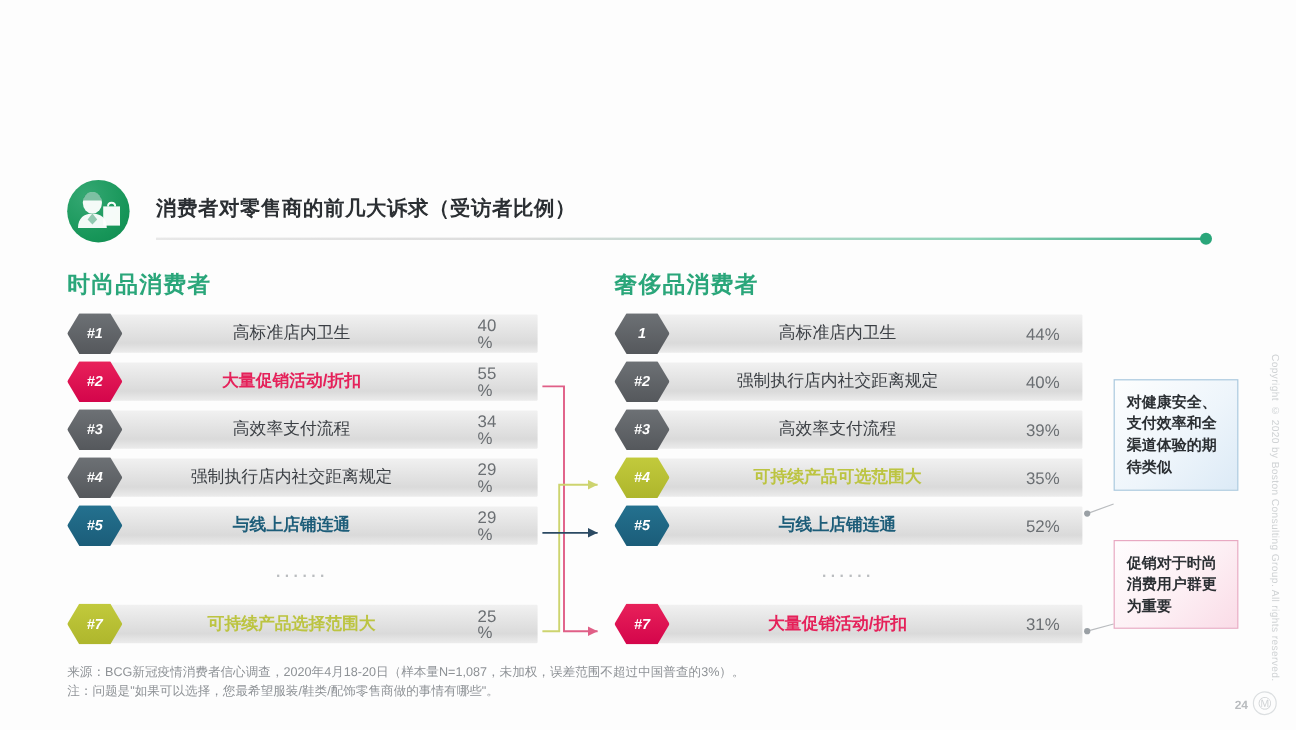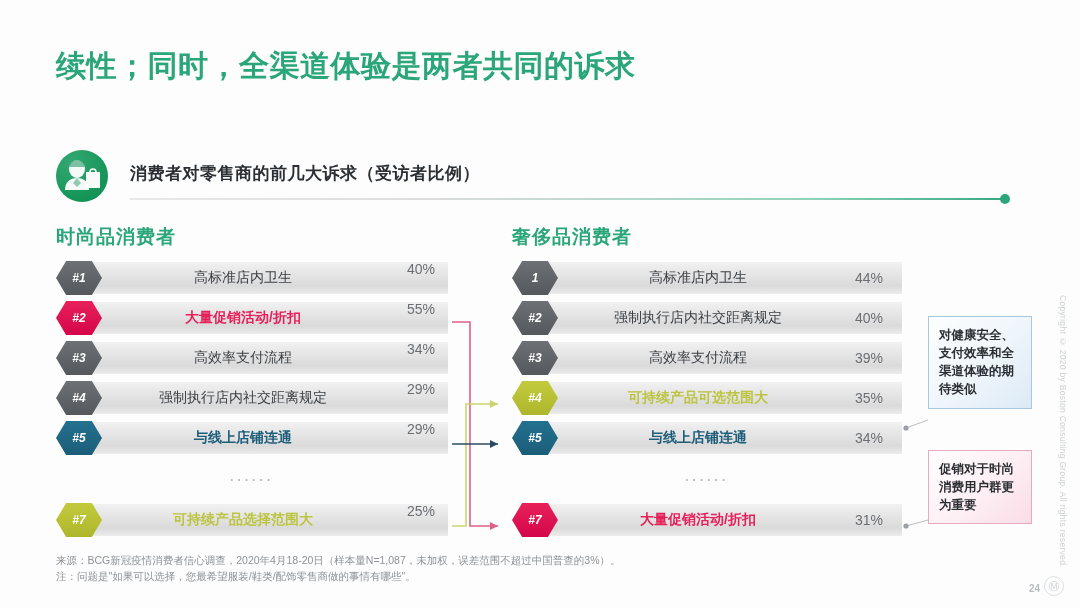--- a/index.html
+++ b/index.html
@@ -79,21 +79,21 @@
   .row .label.pink  { color:#e5215a; font-weight:bold; }
   .row .label.blue  { color:#1d5d79; font-weight:bold; }
   .row .label.olive { color:#bcc441; font-weight:bold; }
 
   .row .val {
     position:absolute; right:4px; top:0; height:32px; width:58px;
     display:flex; align-items:center; justify-content:center;
     font-size:14px; color:#6b6f73; z-index:2; text-align:center;
   }
   .row .val.stacked {
-    flex-direction:row; justify-content:center; line-height:1.02;
+    flex-direction:column; justify-content:center; line-height:1.02;
     align-items:flex-start; padding-left:12px;
   }
 
   .dots {
     height:34px; display:flex; align-items:center; justify-content:center;
     letter-spacing:3px; color:#b9bcbf; font-size:13px; font-weight:bold;
   }
   .spacer-row { height:8px; }
 
   
@@ -135,21 +135,20 @@
     position:absolute; right:16px; bottom:12px;
     width:20px; height:20px; border-radius:50%;
     border:1.5px solid #dcdfe1; color:#cfd2d4;
     font-size:11px; display:flex; align-items:center; justify-content:center;
   }
 </style>
 </head>
 <body>
 
 <div class="title">
-  <span class="l2">续性；同时，全渠道体验是两者共同的诉求</span>
 </div>
 
 <div class="subtitle-band">
   <div class="sub-icon">
     <svg width="52" height="52" viewBox="0 0 52 52">
       <ellipse cx="21" cy="19" rx="8" ry="9" fill="#ffffff" opacity="0.95"></ellipse>
       <path d="M21 10 a8 8 0 0 1 8 7 l-16 0 a8 8 0 0 1 8 -7 z" fill="#1c8f5c" opacity="0.55"></path>
       <path d="M9 40 c0 -8 5 -12 12 -12 c7 0 12 4 12 12 z" fill="#ffffff" opacity="0.95"></path>
       <path d="M21 28 l-4 5 l4 4 l4 -4 z" fill="#1c8f5c" opacity="0.45"></path>
       <rect x="30" y="22" width="14" height="16" fill="#ffffff" opacity="0.96"></rect>
@@ -296,21 +295,21 @@
     <div class="label olive">可持续产品可选范围大</div>
     <div class="val">35%</div>
   </div>
 
   <div class="row">
     <div class="bar"></div>
     <div class="hexwrap">
       <div class="hex blue">#5</div>
     </div>
     <div class="label blue">与线上店铺连通</div>
-    <div class="val">34%</div>
+    <div class="val">52%</div>
   </div>
 
   <div class="dots">······</div>
   <div class="spacer-row"></div>
 
   <div class="row">
     <div class="bar"></div>
     <div class="hexwrap">
       <div class="hex pink">#7</div>
     </div>

